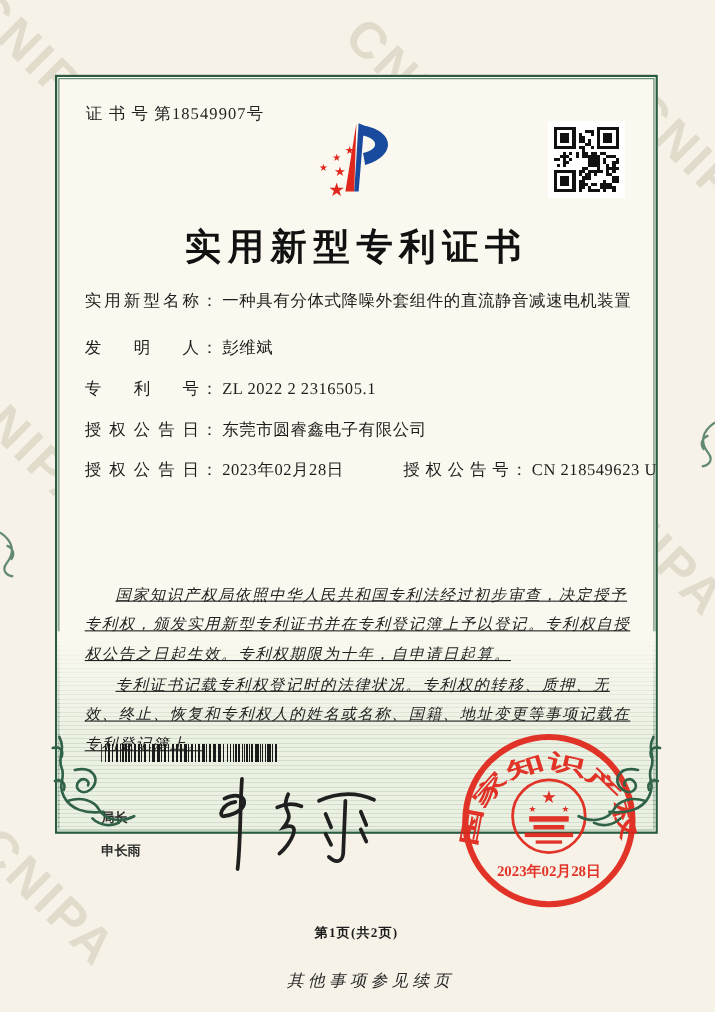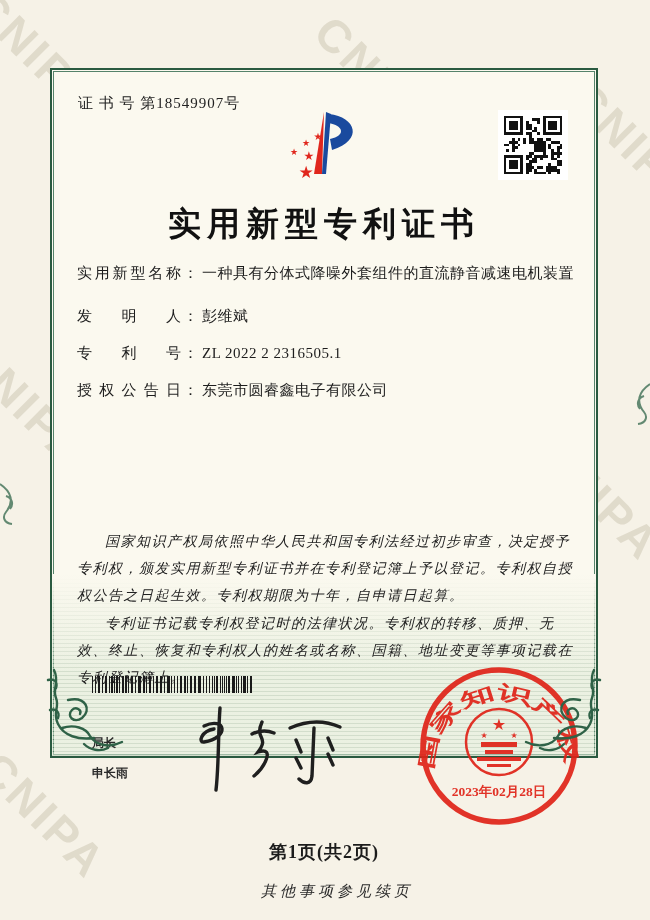--- a/index.html
+++ b/index.html
@@ -50,34 +50,35 @@
     vertical-align:top;
   }
   .colon{display:inline-block;margin:0 4px 0 2px;}
   .val{letter-spacing:0.5px;}
   .grant-no-lbl{margin-left:54px;}
   
   .body-text{
     position:absolute;left:25px;top:458px;width:506px;
     font-size:14px;font-style:italic;line-height:27px;letter-spacing:1.5px;
     color:#222;
+    text-decoration:underline;
   }
   .body-text p{margin:0 0 1px 0;text-indent:2em;}
   
   .barcode{position:absolute;left:40px;top:606px;width:162px;height:17px;}
   .signer{
     position:absolute;left:40px;top:658px;
     font-family:"Liberation Sans","DejaVu Sans",sans-serif;
     font-size:12px;font-weight:bold;color:#2b2b2b;line-height:30px;
   }
   .signature{position:absolute;left:138px;top:624px;width:170px;height:105px;}
   .seal{position:absolute;left:365px;top:590px;width:164px;height:172px;}
   .page-info{
     position:absolute;left:0;top:770px;width:100%;text-align:center;
-    font-size:18px;font-weight:bold;color:#1c1c1c;letter-spacing:1px;
+    font-size:12px;font-weight:bold;color:#1c1c1c;letter-spacing:1px;
   }
   .flourish{position:absolute;width:86px;height:96px;}
   .flourish.bl{left:-14px;bottom:-6px;}
   .flourish.br{right:-14px;bottom:-6px;transform:scaleX(-1);}
   .sprig{position:absolute;width:24px;height:44px;opacity:.8;}
   .sprig.left{left:-2px;top:482px;}
   .sprig.right{right:-2px;top:382px;transform:scaleX(-1);}
   .continuation{
     position:absolute;left:0;top:882px;width:100%;text-align:center;
     font-size:15px;font-style:italic;letter-spacing:4px;color:#2a2a2a;margin-left:12px;
@@ -260,20 +261,23 @@
     </div>
     <div class="row">
       <span class="lbl">发明人</span><span class="colon">：</span><span class="val">彭维斌</span>
     </div>
     <div class="row">
       <span class="lbl">专利号</span><span class="colon">：</span><span class="val">ZL 2022 2 2316505.1</span>
     </div>
     <div class="row">
       <span class="lbl">授权公告日</span><span class="colon">：</span><span class="val">东莞市圆睿鑫电子有限公司</span>
     </div>
+    <div class="row">
+      <span class="lbl">授权公告日</span><span class="colon">：</span><span class="val">2023年02月28日</span><span class="lbl grant-no-lbl" style="width:96px">授权公告号</span><span class="colon">：</span><span class="val">CN 218549623 U</span>
+    </div>
   </div>
 
   <div class="body-text">
     <p>国家知识产权局依照中华人民共和国专利法经过初步审查，决定授予专利权，颁发实用新型专利证书并在专利登记簿上予以登记。专利权自授权公告之日起生效。专利权期限为十年，自申请日起算。</p>
     <p>专利证书记载专利权登记时的法律状况。专利权的转移、质押、无效、终止、恢复和专利权人的姓名或名称、国籍、地址变更等事项记载在专利登记簿上。</p>
   </div>
 
   <svg class="barcode" id="barcode" viewBox="0 0 162 17" preserveAspectRatio="none" shape-rendering="crispEdges">
       <rect x="0" y="0" width="1" height="17" fill="#1a1a1a"></rect>
       <rect x="3" y="0" width="1" height="17" fill="#1a1a1a"></rect>

